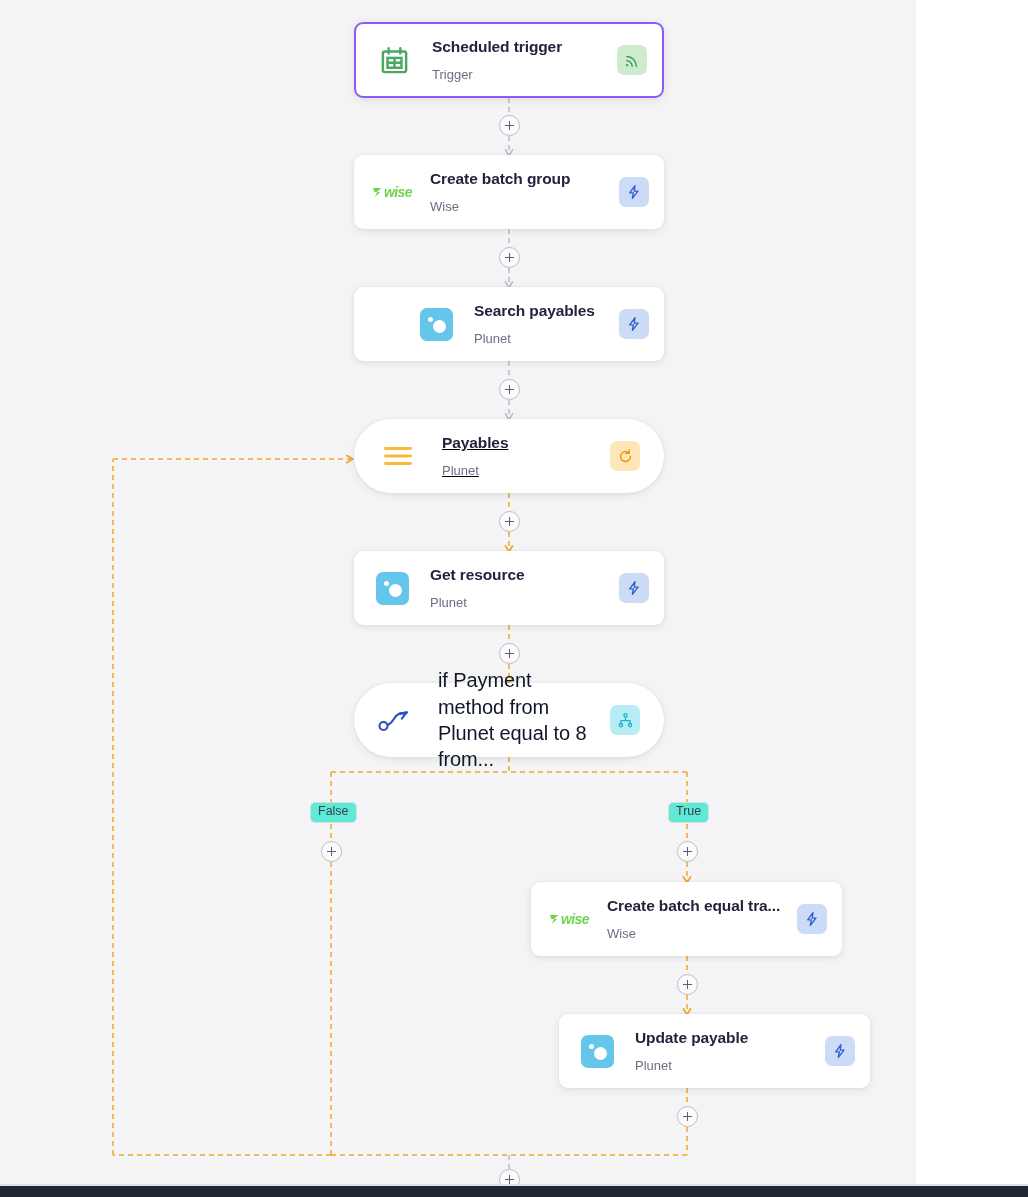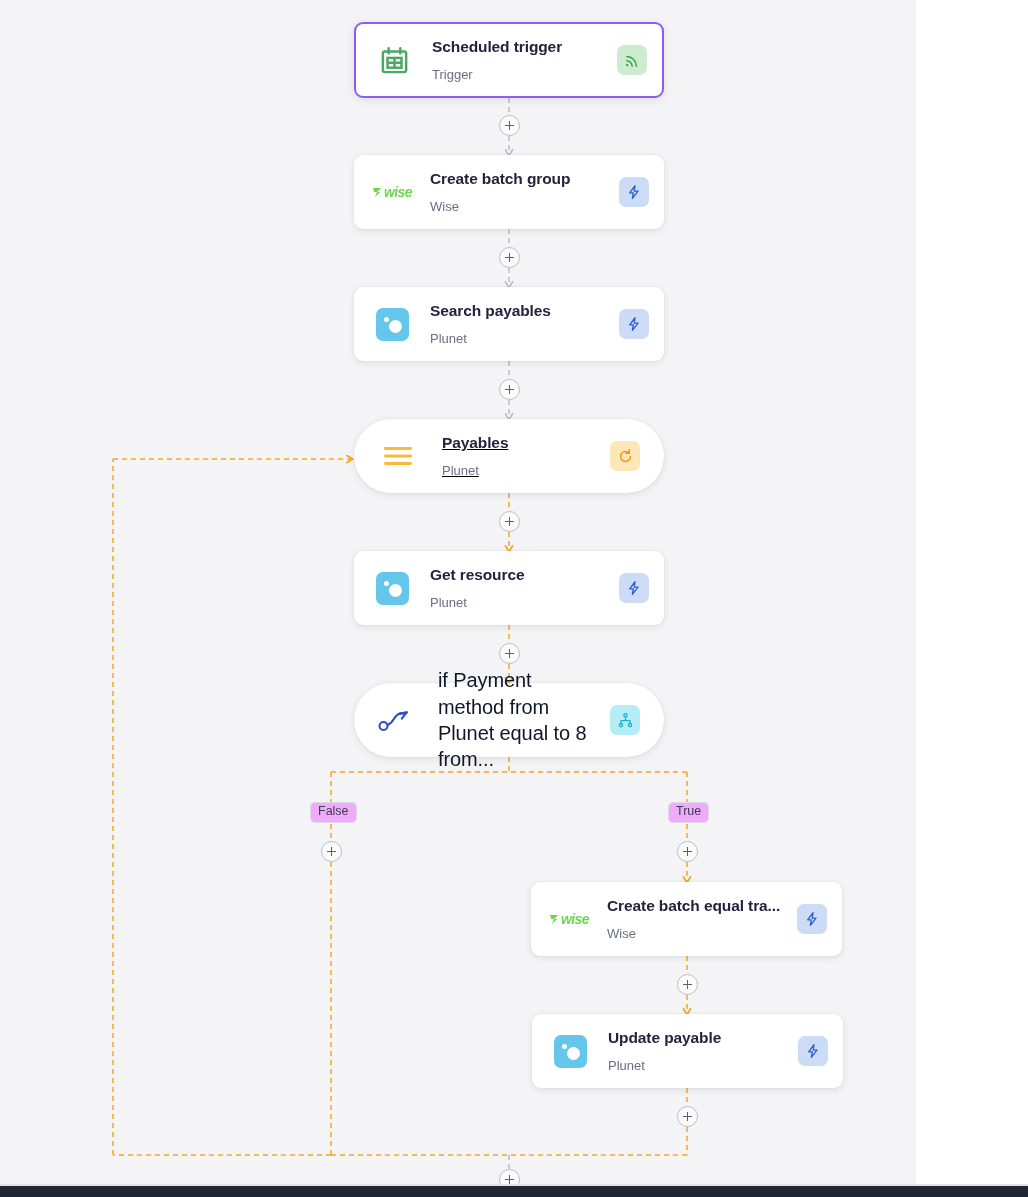--- a/index.html
+++ b/index.html
@@ -104,21 +104,21 @@
     content: "";
     position: absolute;
     background: #5b5f72;
   }
   .plus::before { width: 9px; height: 1.6px; }
   .plus::after  { width: 1.6px; height: 9px; }
 
   
   .branch-label {
     position: absolute;
-    background: #f0abfc;
+    background: #5eead4;
     border: 1px solid #dcdde3;
     border-radius: 5px;
     font-size: 12.5px;
     color: #3b3f54;
     padding: 2px 7px 3px 7px;
     z-index: 6;
     line-height: 1.1;
   }
 
   
@@ -243,21 +243,21 @@
       <div class="node-title">Create batch group</div>
       <div class="node-sub">Wise</div>
     </div>
     <div class="node-badge badge-blue">
       <svg width="16" height="16" viewBox="0 0 24 24" fill="none" stroke="#2d5fd0" stroke-width="2" stroke-linejoin="round" stroke-linecap="round">
         <path d="M13.5 2.5 L5.5 13.2 H11 L9.5 21.5 L18 10.6 H12.3 Z"></path>
       </svg>
     </div>
   </div>
 
-  <div class="node rect" style="left:354px; top:287px; width:310px; height:74px;">
+  <div class="node rect" style="left:354px; top:287px; width:310px; height:74px;padding-left:44px;">
     <div class="node-icon">
       <div style="width:33px;height:33px;border-radius:7px;background:#63c6ea;position:relative;">
         <div style="position:absolute;width:13px;height:13px;border-radius:50%;background:#fff;left:13px;top:12px;"></div>
         <div style="position:absolute;width:5.5px;height:5.5px;border-radius:50%;background:#fff;left:8px;top:9px;"></div>
       </div>
     </div>
     <div class="node-text">
       <div class="node-title">Search payables</div>
       <div class="node-sub">Plunet</div>
     </div>
@@ -341,21 +341,21 @@
       <div class="node-title">Create batch equal tra...</div>
       <div class="node-sub">Wise</div>
     </div>
     <div class="node-badge badge-blue">
       <svg width="16" height="16" viewBox="0 0 24 24" fill="none" stroke="#2d5fd0" stroke-width="2" stroke-linejoin="round" stroke-linecap="round">
         <path d="M13.5 2.5 L5.5 13.2 H11 L9.5 21.5 L18 10.6 H12.3 Z"></path>
       </svg>
     </div>
   </div>
 
-  <div class="node rect" style="left:532px; top:1014px; width:311px; height:74px;">
+  <div class="node rect" style="left:559px; top:1014px; width:311px; height:74px;">
     <div class="node-icon">
       <div style="width:33px;height:33px;border-radius:7px;background:#63c6ea;position:relative;">
         <div style="position:absolute;width:13px;height:13px;border-radius:50%;background:#fff;left:13px;top:12px;"></div>
         <div style="position:absolute;width:5.5px;height:5.5px;border-radius:50%;background:#fff;left:8px;top:9px;"></div>
       </div>
     </div>
     <div class="node-text">
       <div class="node-title">Update payable</div>
       <div class="node-sub">Plunet</div>
     </div>

